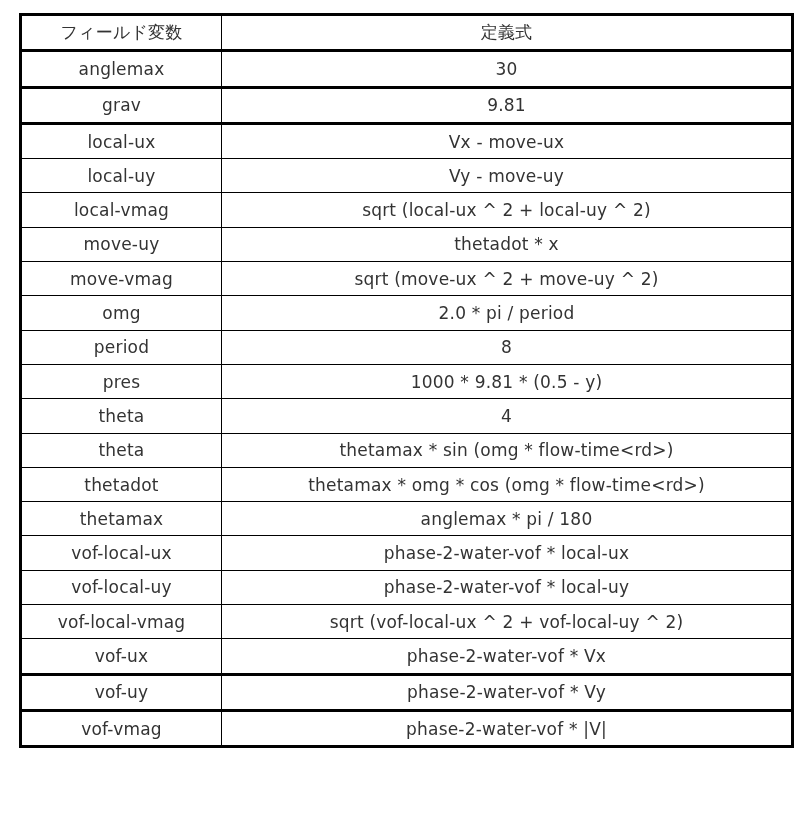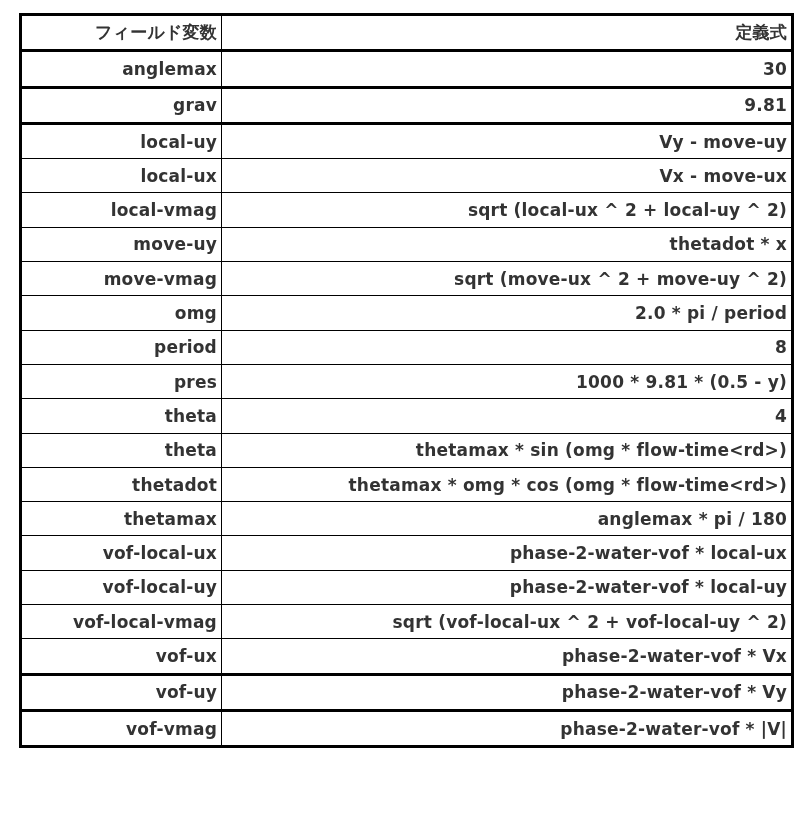--- a/index.html
+++ b/index.html
@@ -11,22 +11,22 @@
       border-collapse: collapse;
       font-family: "DejaVu Sans", sans-serif;
       font-size: 17px;
       color: #333333;
       table-layout: fixed;
     }
     table.vars td, table.vars th {
       border: 1.5px solid #000000;
       height: 33.3px;
       padding: 0 4px;
-      text-align: right;
-      font-weight: bold;
+      text-align: center;
+      font-weight: normal;
       white-space: nowrap;
       overflow: hidden;
       letter-spacing: 0.2px;
     }
     table.vars col.c1 { width: 201px; }
     table.vars col.c2 { width: 571px; }
     table.vars { border: 3px solid #000000; }
     tr.thick-bottom td, tr.thick-bottom th { border-bottom: 3px solid #000; }
   </style>
 </head>
@@ -46,26 +46,26 @@
   <tbody id="tbody">
       <tr class="thick-bottom">
         <td>anglemax</td>
         <td>30</td>
       </tr>
       <tr class="thick-bottom">
         <td>grav</td>
         <td>9.81</td>
       </tr>
       <tr>
+        <td>local-ux</td>
+        <td>Vx - move-ux</td>
+      </tr>
+      <tr>
         <td>local-uy</td>
         <td>Vy - move-uy</td>
-      </tr>
-      <tr>
-        <td>local-ux</td>
-        <td>Vx - move-ux</td>
       </tr>
       <tr>
         <td>local-vmag</td>
         <td>sqrt (local-ux ^ 2 + local-uy ^ 2)</td>
       </tr>
       <tr>
         <td>move-uy</td>
         <td>thetadot * x</td>
       </tr>
       <tr>

